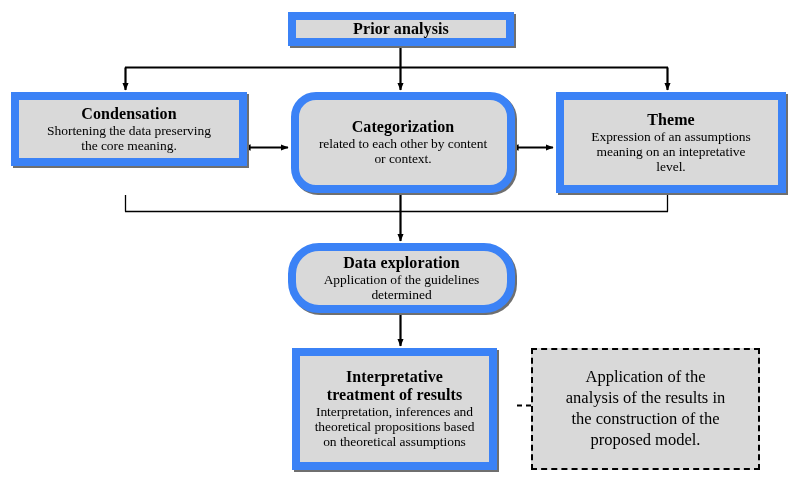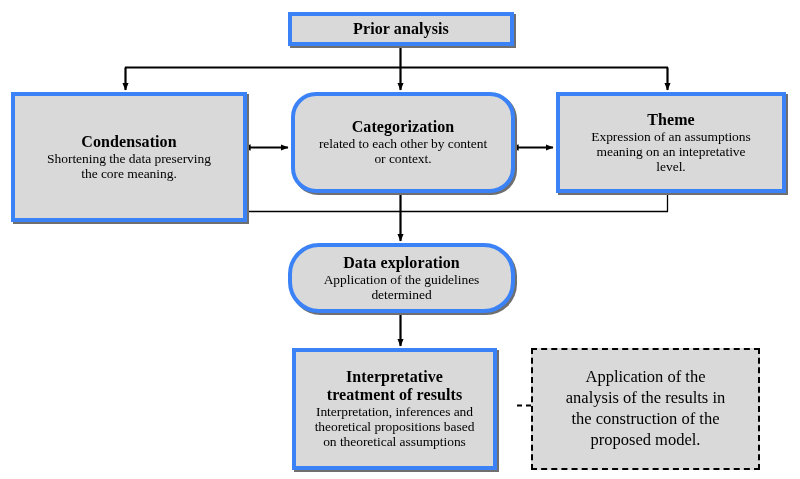--- a/index.html
+++ b/index.html
@@ -19,21 +19,21 @@
     position: absolute;
     left: 0; top: 0;
     width: 800px;
     height: 479px;
     pointer-events: none;
   }
   .node {
     position: absolute;
     box-sizing: border-box;
     background: #d9d9d9;
-    border: 4px solid #3b82f6;
+    border: 8px solid #3b82f6;
     box-shadow: 2px 2px 0 0 #6f6f6f;
     display: flex;
     flex-direction: column;
     align-items: center;
     justify-content: center;
     text-align: center;
     color: #000000;
     padding: 2px 6px;
   }
   .node.dashed {
@@ -53,21 +53,21 @@
     letter-spacing: -0.05px;
   }
   .node .bigtext {
     font-weight: normal;
     font-size: 16.5px;
     line-height: 1.26;
   }
 
   
   #node-prior          { left: 288px; top: 12px;  width: 226px; height: 34px; }
-  #node-condensation   { left: 11px;  top: 92px;  width: 236px; height: 130px; }
+  #node-condensation   { left: 11px;  top: 92px;  width: 236px; height: 74px; }
   #node-categorization { left: 291px; top: 92px;  width: 224px; height: 101px; border-radius: 25px; }
   #node-theme          { left: 556px; top: 92px;  width: 230px; height: 101px; }
   #node-dataexp        { left: 288px; top: 243px; width: 227px; height: 70px; border-radius: 31px; }
   #node-interpretative { left: 292px; top: 348px; width: 205px; height: 122px; }
   #node-application    { left: 531px; top: 348px; width: 229px; height: 122px; }
 </style>
 </head>
 <body>
 
 <div id="canvas">

